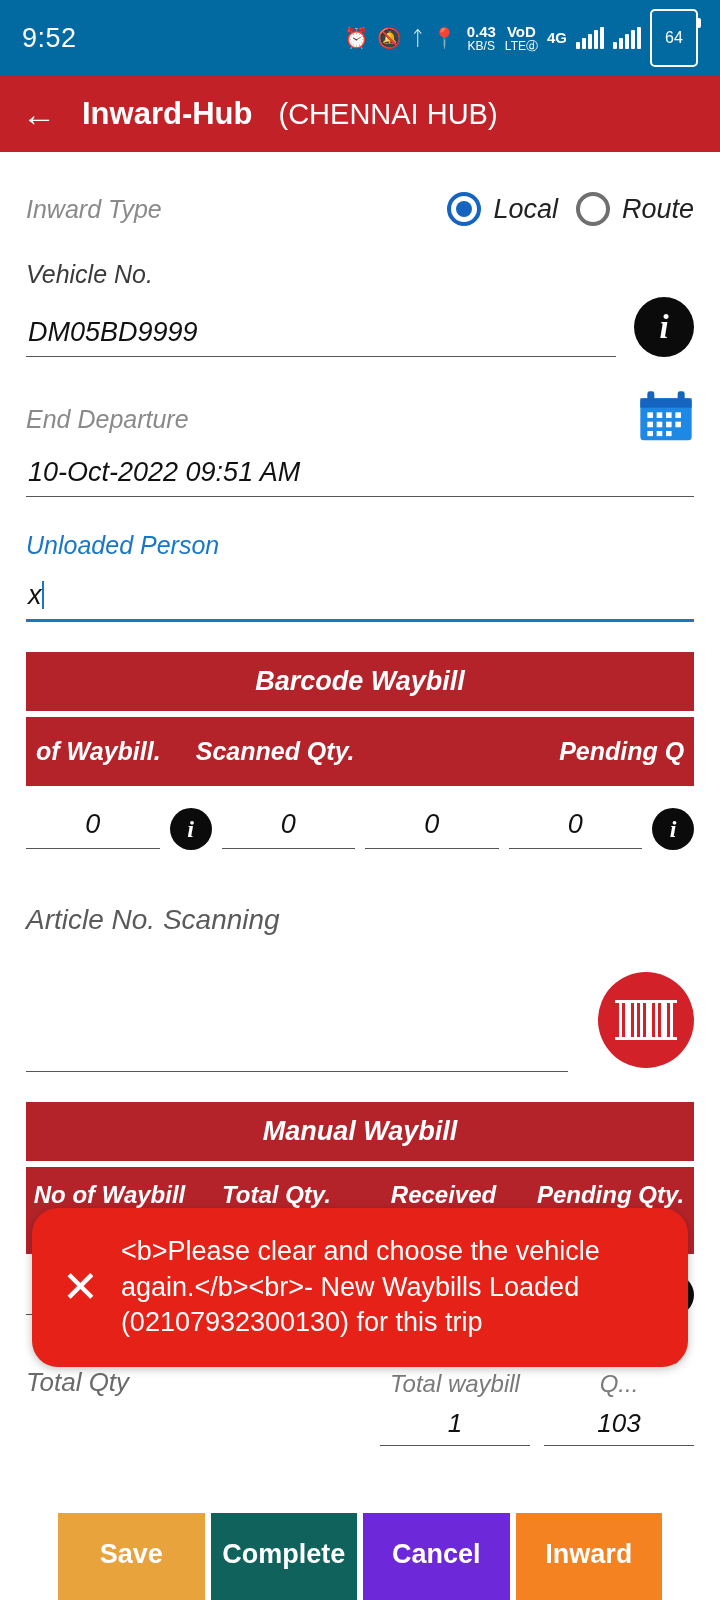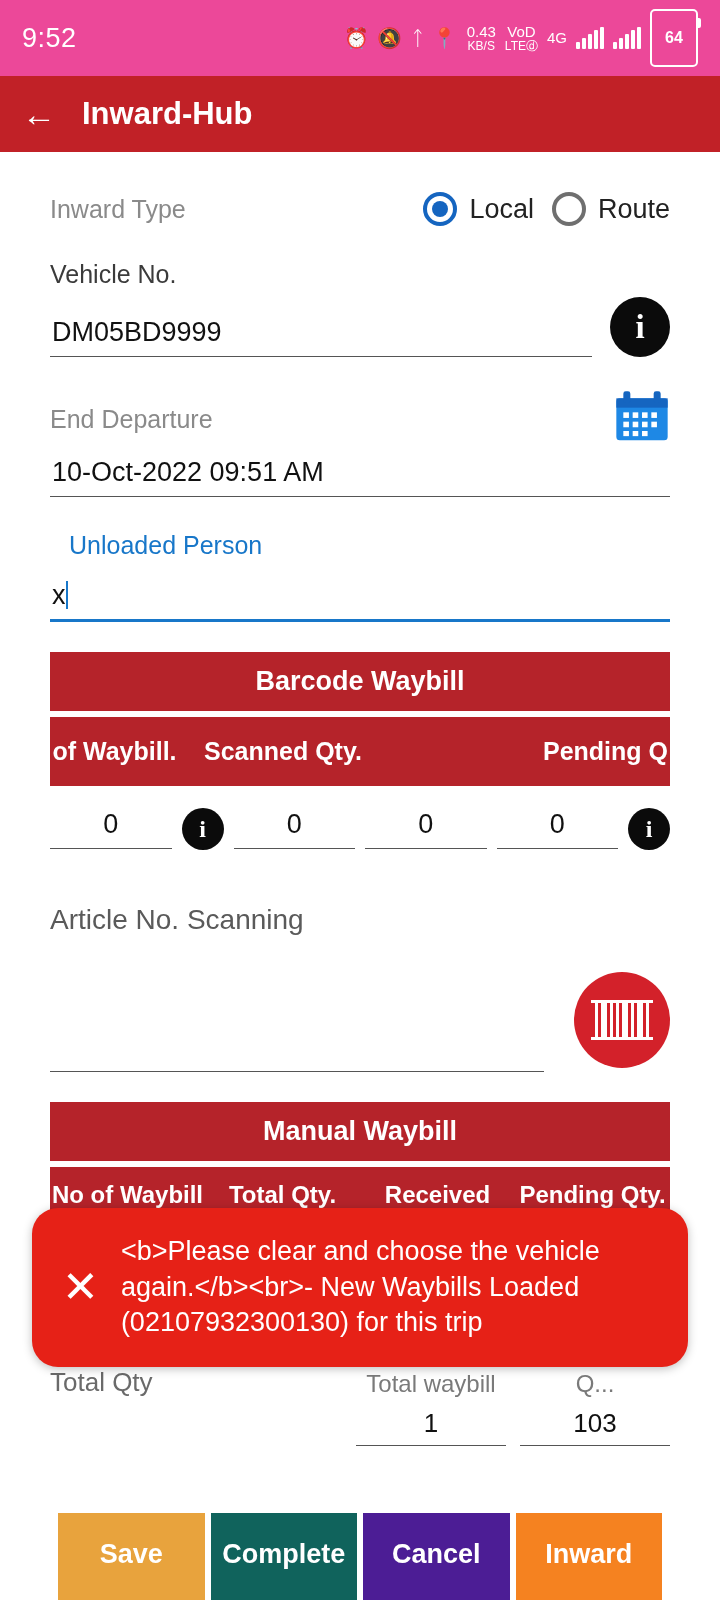--- a/index.html
+++ b/index.html
@@ -6,59 +6,59 @@
   html, body {
     width: 720px; height: 1600px;
     font-family: "Liberation Sans", sans-serif;
     background: #ffffff;
     overflow: hidden;
   }
   .screen { position: relative; width: 720px; height: 1600px; background:#fff; }
 
   
   .statusbar {
-    height: 76px; background: #ec4899; color: #fff;
+    height: 76px; background: #0369a1; color: #fff;
     display: flex; align-items: center; justify-content: space-between;
     padding: 0 22px;
   }
   .status-time { font-size: 27px; font-weight: 500; letter-spacing: .5px; }
   .status-icons { display: flex; align-items: center; gap: 9px; }
   .sicon { font-size: 20px; line-height: 1; }
   .net-label { font-size: 12px; line-height: 1.05; text-align: center; }
-  .net-label b { display: block; font-size: 15px; font-weight: 400; }
+  .net-label b { display: block; font-size: 15px; font-weight: 700; }
   .bars { display: flex; align-items: flex-end; gap: 2px; height: 22px; }
   .bars i { display: block; width: 4px; background: #fff; border-radius: 1px; }
   .bars i:nth-child(1){height:7px} .bars i:nth-child(2){height:11px}
   .bars i:nth-child(3){height:15px} .bars i:nth-child(4){height:19px}
   .bars i:nth-child(5){height:22px}
   .battery {
     border: 2px solid #fff; border-radius: 5px; padding: 18px 6px;
-    font-size: 16px; position: relative; min-width: 48px; text-align:center;font-weight:bold;
+    font-size: 16px; position: relative; min-width: 48px; text-align:center;
   }
   .battery:after {
     content:""; position:absolute; right:-5px; top:7px; width:3px; height:10px;
     background:#fff; border-radius:0 2px 2px 0;
   }
 
   
   .appbar {
     height: 76px; background: #c12127; color: #fff;
     display: flex; align-items: center; padding: 0 22px; gap: 26px;
   }
   .back-arrow { font-size: 34px; line-height: 1; }
   .app-title { font-size: 31px; font-weight: 700; }
   .app-sub { font-size: 29px; font-weight: 400; }
 
   
-  .content { padding: 0 50px; }
+  .content { padding: 0 26px; font-style: italic; }
   .row { margin-top: 34px; }
   .inline { display: flex; align-items: center; }
   .label-muted { color: #8a8a8a; font-size: 25px; }
   .label-dark { color: #3b3b3b; font-size: 25px; }
-  .label-blue { color: #1877c9; font-size: 25px; margin-left: 19px; }
+  .label-blue { color: #1877c9; font-size: 25px; }
 
   .radio-group { display: flex; align-items: center; gap: 18px; margin-left: auto; }
   .radio {
     width: 34px; height: 34px; border-radius: 50%;
     border: 4px solid #1565c0; display: flex; align-items: center; justify-content: center;
   }
   .radio.off { border-color: #6f6f6f; }
   .radio .dot { width: 16px; height: 16px; border-radius: 50%; background: #1565c0; }
   .radio-label { font-size: 27px; color: #222; }
   .radio-item { display: flex; align-items: center; gap: 12px; }
@@ -143,21 +143,21 @@
 
   
   .btnbar {
     position: absolute; left: 58px; right: 58px; bottom: 0;
     display: flex; gap: 6px; border-radius: 30px;
   }
   .btn { flex: 1; text-align: center; color: #fff; font-size: 27px; font-weight: 700;
          padding: 26px 0 30px; }
   .btn.save { background: #e8a33d; }
   .btn.complete { background: #10635c; }
-  .btn.cancel { background: #4c1d95; text-align: center; }
+  .btn.cancel { background: #6d28d9; text-align: center; }
   .btn.inward { background: #f58220; }
 </style>
 </head>
 <body>
 
 <div class="screen">
 
   <div class="statusbar">
     <div class="status-time">9:52</div>
     <div class="status-icons">
@@ -188,20 +188,21 @@
           <i></i>
           <i></i>
         </span>
       <span class="battery">64</span>
     </div>
   </div>
 
   <div class="appbar">
     <span class="back-arrow">←</span>
     <span class="app-title">Inward-Hub</span>
+    <span class="app-sub">(CHENNAI HUB)</span>
   </div>
 
   <div class="content">
 
     <div class="row inline" style="margin-top:40px;">
       <span class="label-muted">Inward Type</span>
       <span class="radio-group">
         <span class="radio-item">
           <span class="radio">
               <span class="dot"></span>

